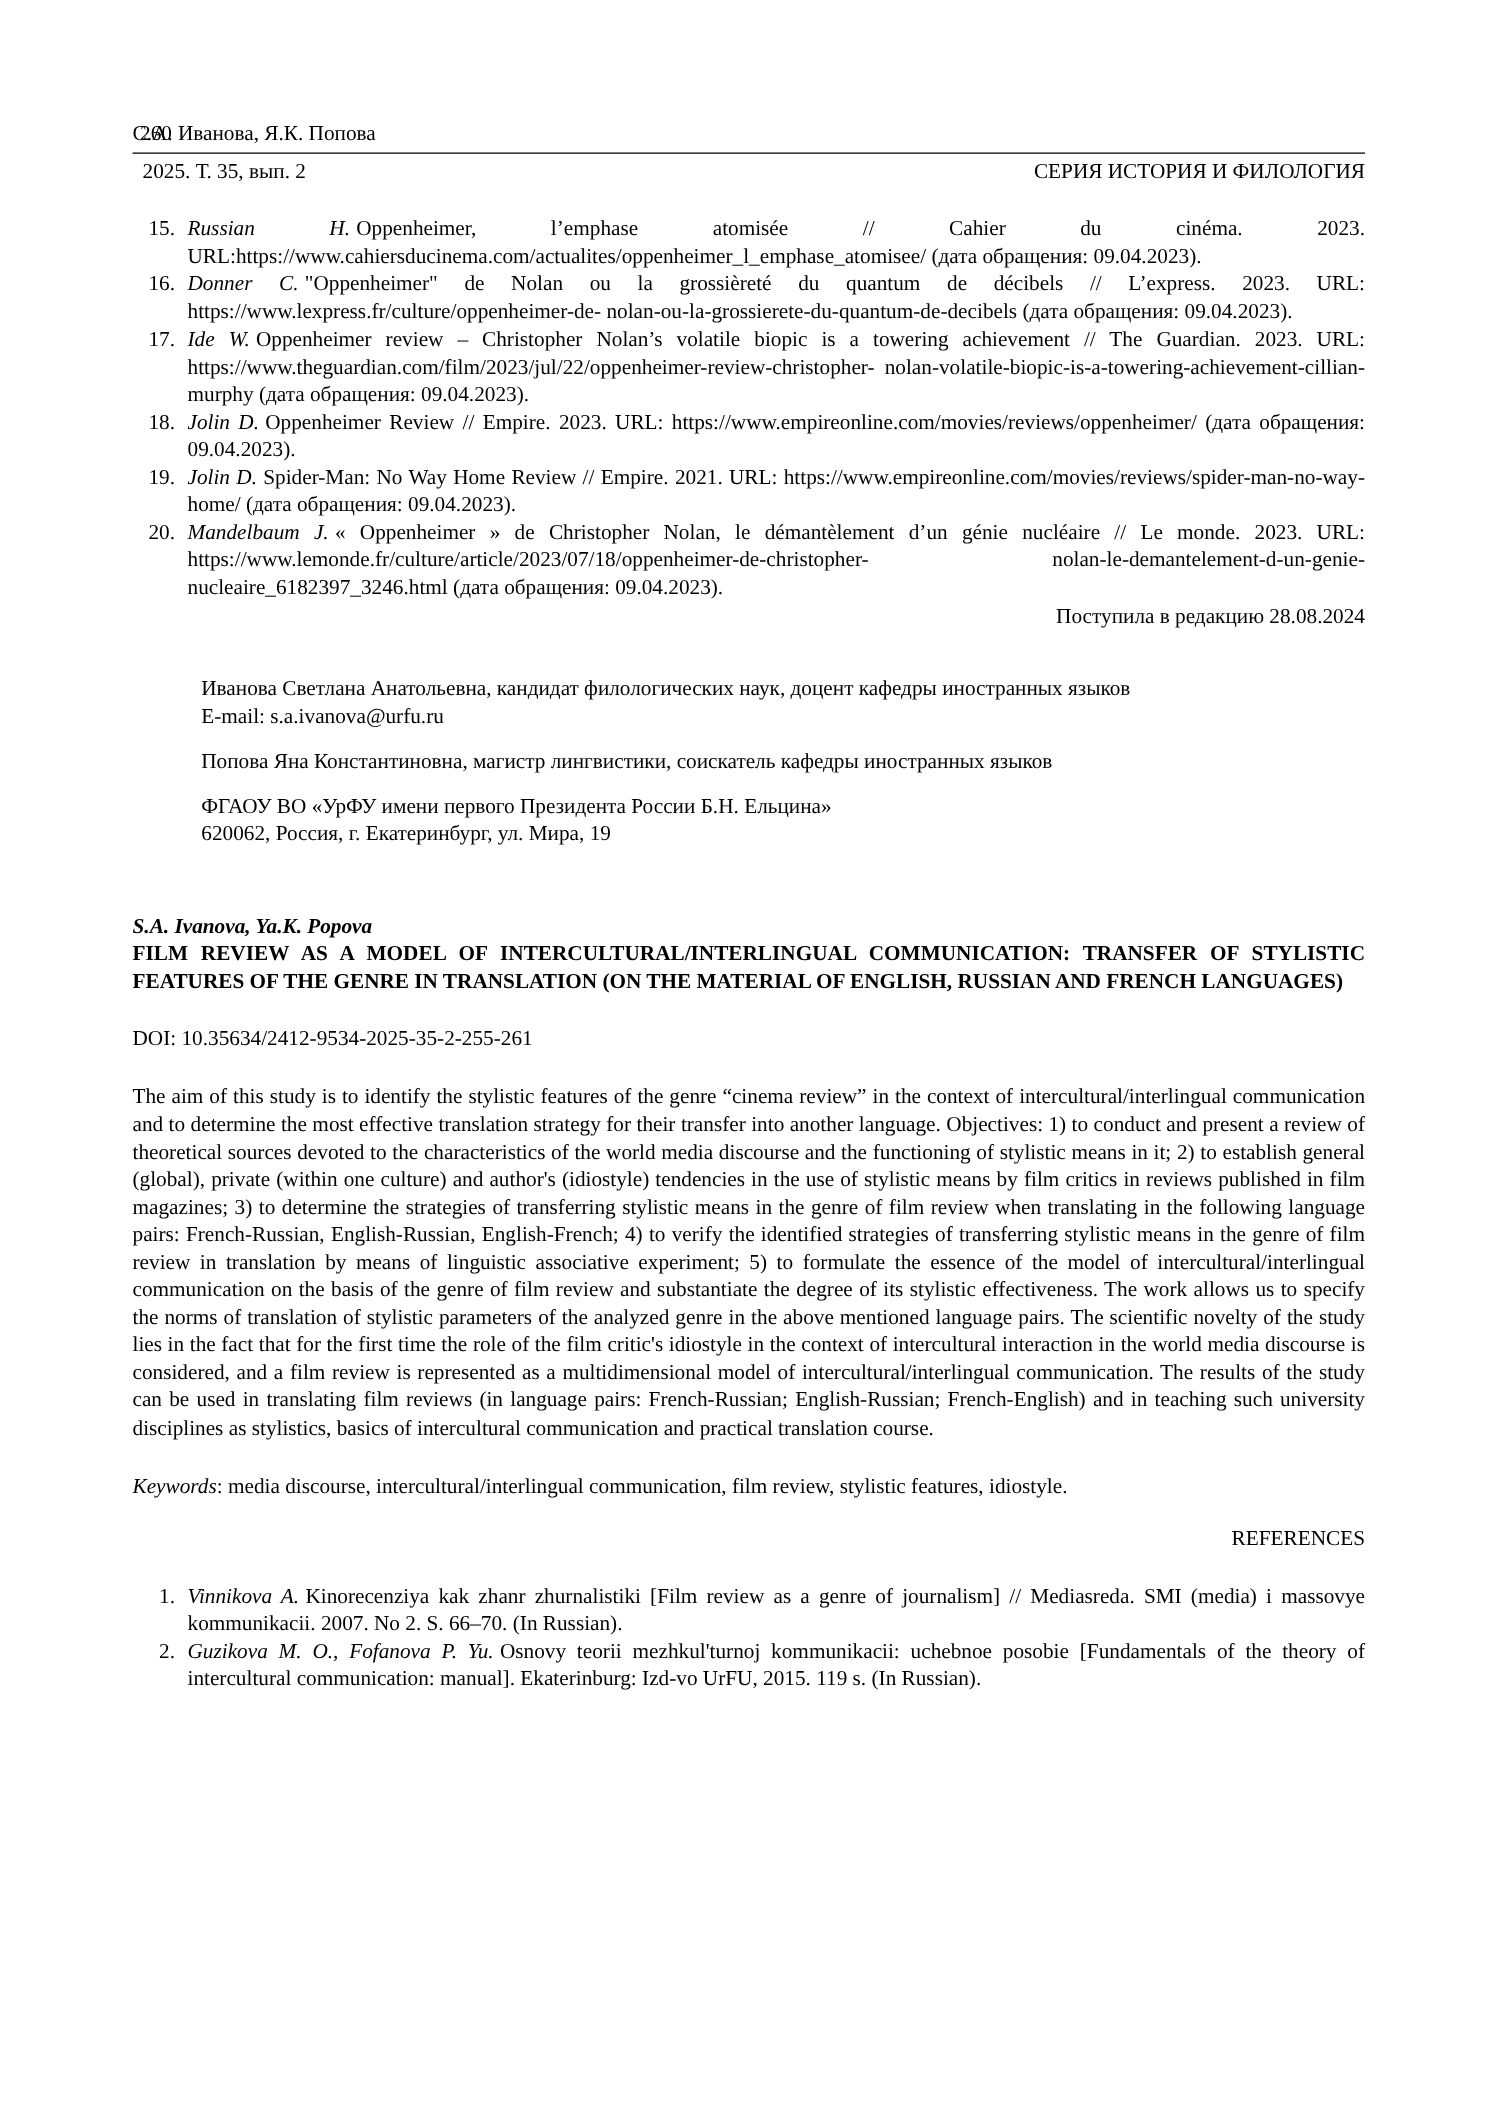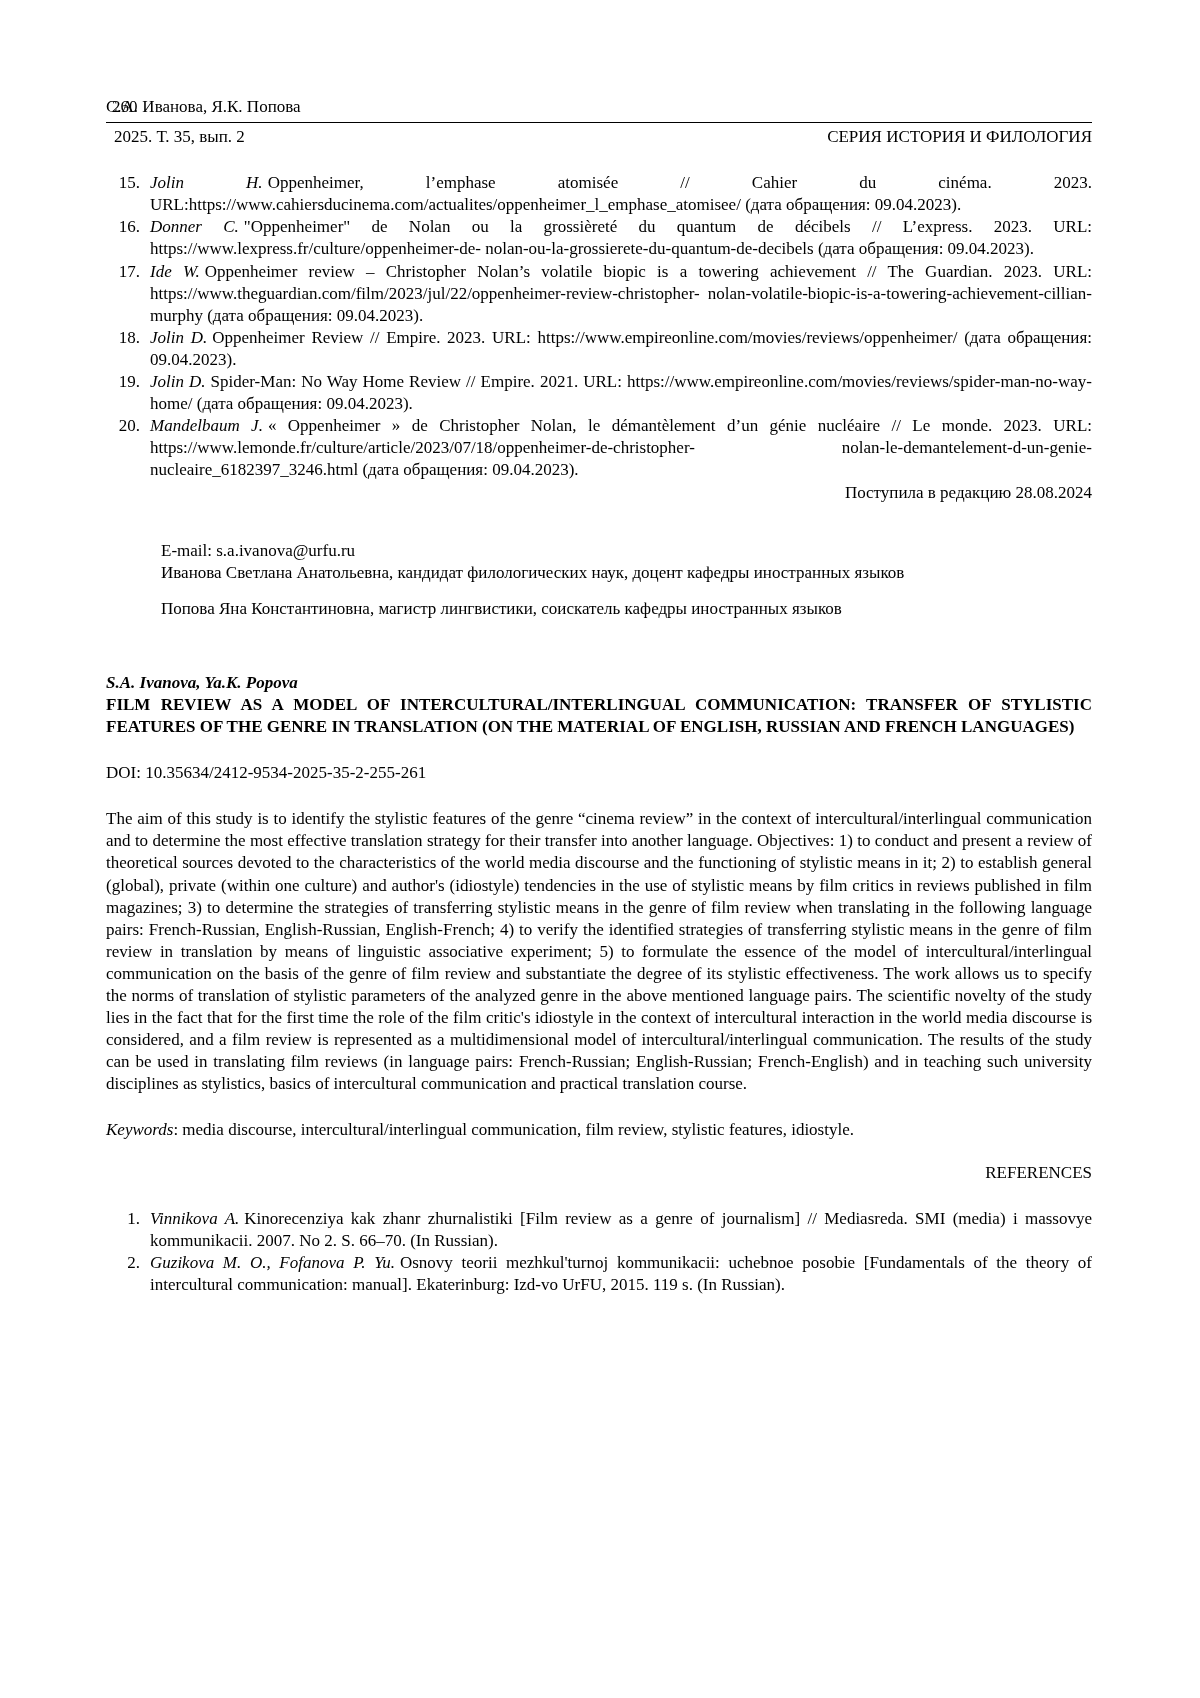--- a/index.html
+++ b/index.html
@@ -56,21 +56,21 @@
     </div>
     <hr class="hdr-rule">
     <div class="hdr-row2">
       <span class="issue">2025. Т. 35, вып. 2</span>
       <span>СЕРИЯ ИСТОРИЯ И ФИЛОЛОГИЯ</span>
     </div>
   </header>
 
   <ol class="ref-list">
     <li class="ref-item">
-      <span class="ref-num">15.</span><span class="ref-author">Jolin H.</span><span class="ref-text">Oppenheimer, l’emphase atomisée // Cahier du cinéma. 2023. URL:https://www.cahiersducinema.com/actualites/oppenheimer_l_emphase_atomisee/ (дата обращения: 09.04.2023).</span>
+      <span class="ref-num">15.</span><span class="ref-author">Russian H.</span><span class="ref-text">Oppenheimer, l’emphase atomisée // Cahier du cinéma. 2023. URL:https://www.cahiersducinema.com/actualites/oppenheimer_l_emphase_atomisee/ (дата обращения: 09.04.2023).</span>
     </li>
     <li class="ref-item">
       <span class="ref-num">16.</span><span class="ref-author">Donner C.</span><span class="ref-text">"Oppenheimer" de Nolan ou la grossièreté du quantum de décibels // L’express. 2023. URL: https://www.lexpress.fr/culture/oppenheimer-de- nolan-ou-la-grossierete-du-quantum-de-decibels (дата обращения: 09.04.2023).</span>
     </li>
     <li class="ref-item">
       <span class="ref-num">17.</span><span class="ref-author">Ide W.</span><span class="ref-text">Oppenheimer review – Christopher Nolan’s volatile biopic is a towering achievement // The Guardian. 2023. URL: https://www.theguardian.com/film/2023/jul/22/oppenheimer-review-christopher- nolan-volatile-biopic-is-a-towering-achievement-cillian-murphy (дата обращения: 09.04.2023).</span>
     </li>
     <li class="ref-item">
       <span class="ref-num">18.</span><span class="ref-author">Jolin D.</span><span class="ref-text">Oppenheimer Review // Empire. 2023. URL: https://www.empireonline.com/movies/reviews/oppenheimer/ (дата обращения: 09.04.2023).</span>
     </li>
@@ -79,25 +79,29 @@
     </li>
     <li class="ref-item">
       <span class="ref-num">20.</span><span class="ref-author">Mandelbaum J.</span><span class="ref-text">« Oppenheimer » de Christopher Nolan, le démantèlement d’un génie nucléaire // Le monde. 2023. URL: https://www.lemonde.fr/culture/article/2023/07/18/oppenheimer-de-christopher- nolan-le-demantelement-d-un-genie-nucleaire_6182397_3246.html (дата обращения: 09.04.2023).</span>
     </li>
   </ol>
 
   <p class="received">Поступила в редакцию 28.08.2024</p>
 
   <div class="authors-block">
     <div class="author-entry">
+      <div>Иванова Светлана Анатольевна, кандидат филологических наук, доцент кафедры иностранных языков</div>
       <div>E-mail: s.a.ivanova@urfu.ru</div>
-      <div>Иванова Светлана Анатольевна, кандидат филологических наук, доцент кафедры иностранных языков</div>
     </div>
     <div class="author-entry">
       <div>Попова Яна Константиновна, магистр лингвистики, соискатель кафедры иностранных языков</div>
+    </div>
+    <div class="affiliation">
+      <div>ФГАОУ ВО «УрФУ имени первого Президента России Б.Н. Ельцина»</div>
+      <div>620062, Россия, г. Екатеринбург, ул. Мира, 19</div>
     </div>
   </div>
 
   <p class="en-authors">S.A. Ivanova, Ya.K. Popova</p>
   <p class="en-title">FILM REVIEW AS A MODEL OF INTERCULTURAL/INTERLINGUAL COMMUNICATION: TRANSFER OF STYLISTIC FEATURES OF THE GENRE IN TRANSLATION (ON THE MATERIAL OF ENGLISH, RUSSIAN AND FRENCH LANGUAGES)</p>
 
   <p class="doi">DOI: 10.35634/2412-9534-2025-35-2-255-261</p>
 
   <p class="abstract">The aim of this study is to identify the stylistic features of the genre “cinema review” in the context of intercultural/interlingual communication and to determine the most effective translation strategy for their transfer into another language. Objectives: 1) to conduct and present a review of theoretical sources devoted to the characteristics of the world media discourse and the functioning of stylistic means in it; 2) to establish general (global), private (within one culture) and author's (idiostyle) tendencies in the use of stylistic means by film critics in reviews published in film magazines; 3) to determine the strategies of transferring stylistic means in the genre of film review when translating in the following language pairs: French-Russian, English-Russian, English-French; 4) to verify the identified strategies of transferring stylistic means in the genre of film review in translation by means of linguistic associative experiment; 5) to formulate the essence of the model of intercultural/interlingual communication on the basis of the genre of film review and substantiate the degree of its stylistic effectiveness. The work allows us to specify the norms of translation of stylistic parameters of the analyzed genre in the above mentioned language pairs. The scientific novelty of the study lies in the fact that for the first time the role of the film critic's idiostyle in the context of intercultural interaction in the world media discourse is considered, and a film review is represented as a multidimensional model of intercultural/interlingual communication. The results of the study can be used in translating film reviews (in language pairs: French-Russian; English-Russian; French-English) and in teaching such university disciplines as stylistics, basics of intercultural communication and practical translation course.</p>
 

